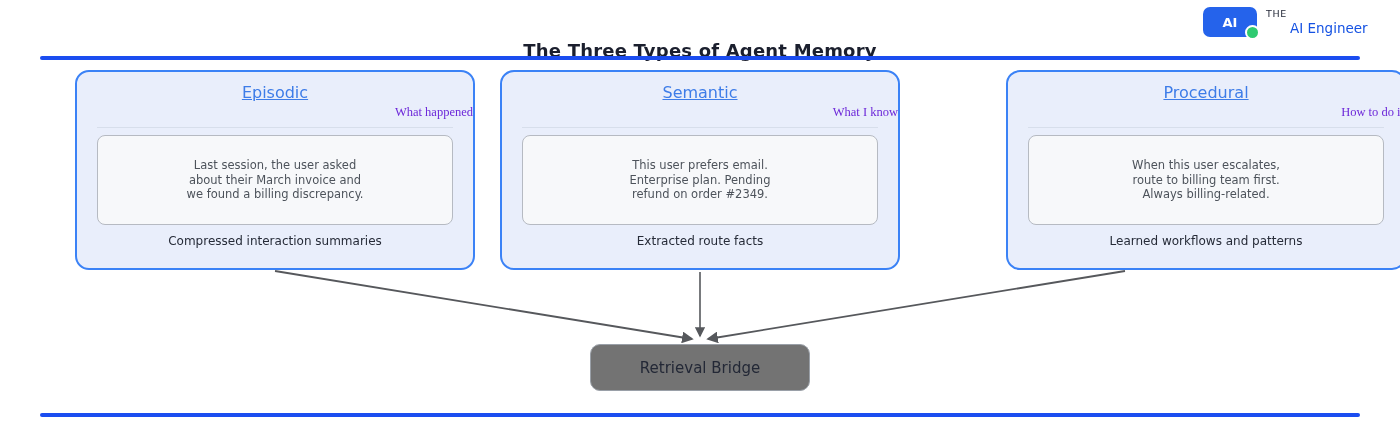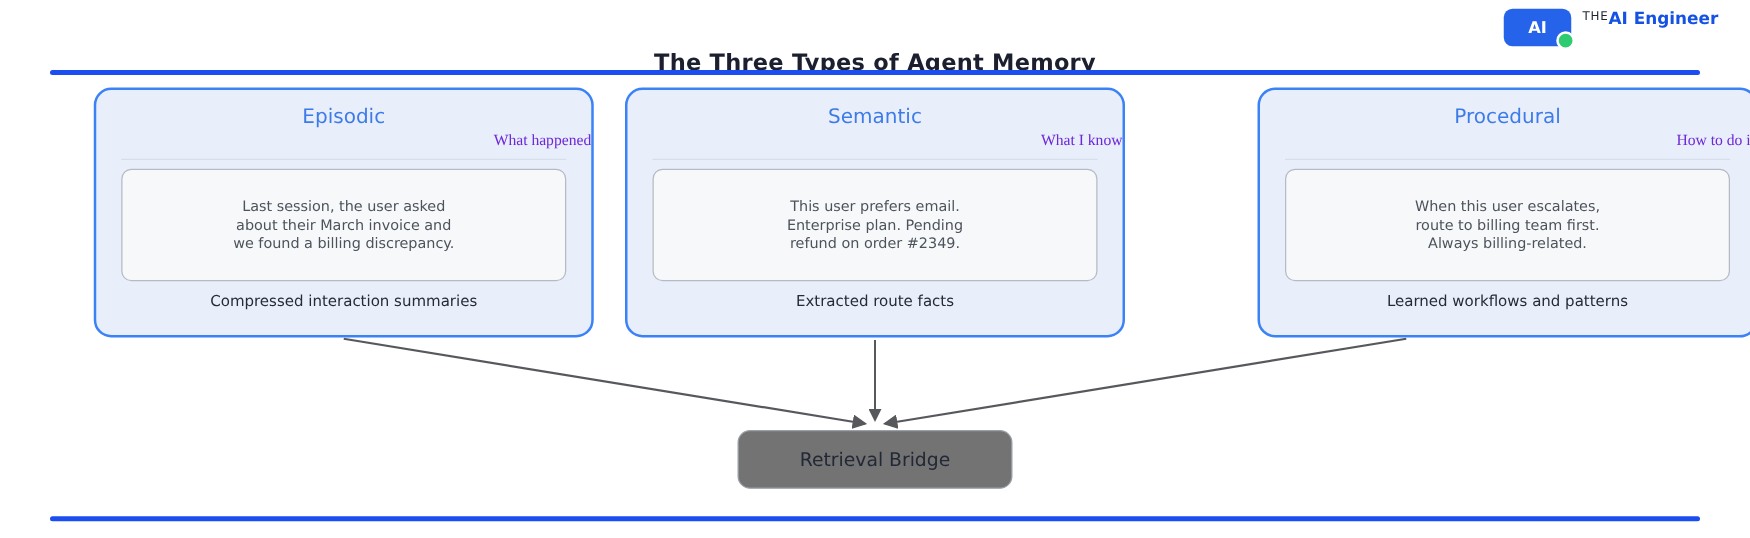--- a/index.html
+++ b/index.html
@@ -19,31 +19,31 @@
   .logo { position:absolute; top:7px; left:1203px; display:flex; align-items:flex-start; }
   .logo-badge {
     position:relative; width:54px; height:30px; background:#2563eb; border-radius:7px;
     color:#ffffff; font-weight:bold; font-size:13px;
     display:flex; align-items:center; justify-content:center; flex:none;
   }
   .logo-dot {
     position:absolute; right:-3px; bottom:-3px; width:11px; height:11px;
     background:#2fcb71; border:2px solid #ffffff; border-radius:50%;
   }
-  .logo-text { margin-left:9px; display:flex; flex-direction:row; }
+  .logo-text { margin-left:9px; display:flex; flex-direction:column; }
   .logo-the { font-size:9.5px; color:#1f2433; letter-spacing:.6px; line-height:13px; }
-  .logo-name { font-size:13.5px; font-weight:bold; color:#1552e3; line-height:16px; }
+  .logo-name { font-size:13.5px; font-weight:normal; color:#1552e3; line-height:16px;margin-left:24px; }
 
   
   .card {
     position:absolute; top:70px; width:400px; height:200px; box-sizing:border-box;
     background:#e9eefb; border:2px solid #3b82f6; border-radius:14px;
   }
   .card-1 { left:75px; } .card-2 { left:500px; } .card-3 { left:963px;margin-left:43px; }
-  .card-title { margin-top:11px; text-align:center; font-size:16px; color:#3d7ce8; }
+  .card-title { margin-top:11px; text-align:center; font-size:16px; color:#3d7ce8;text-decoration:underline; }
   .card-subtitle { margin-top:3px; text-align:right; font-size:12.5px; color:#6d28d9;font-family:Liberation Serif, serif; }
   .card-divider { height:1px; background:#d7deeb; margin:7px 20px 0; }
   .memory-box {
     margin:7px 20px 0; height:90px; box-sizing:border-box;
     background:#f7f8fa; border:1px solid #b6bac2; border-radius:8px;
     display:flex; align-items:center; justify-content:center;
     text-align:center; font-size:11.5px; color:#4d535b; line-height:1.28;
     white-space:pre-line;
   }
   .card-caption { margin-top:9px; text-align:center; font-size:12px; color:#262b38; }

